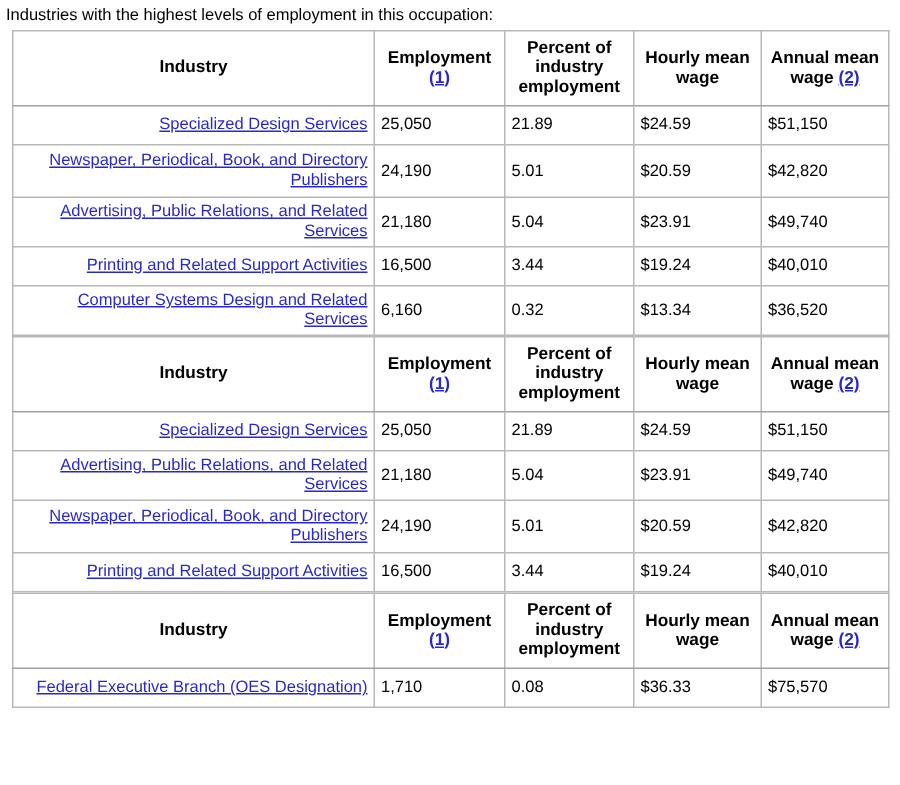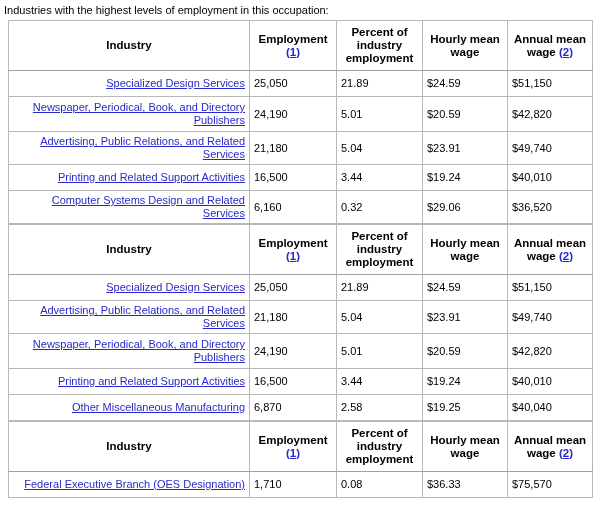--- a/index.html
+++ b/index.html
@@ -147,21 +147,21 @@
           <td class="industry-cell"><a class="link">Printing and Related Support Activities</a></td>
           <td class="num-cell">16,500</td>
           <td class="num-cell">3.44</td>
           <td class="num-cell">$19.24</td>
           <td class="num-cell">$40,010</td>
         </tr>
         <tr class="row-norm">
           <td class="industry-cell"><a class="link">Computer Systems Design and Related Services</a></td>
           <td class="num-cell">6,160</td>
           <td class="num-cell">0.32</td>
-          <td class="num-cell">$29.06</td>
+          <td class="num-cell">$13.34</td>
           <td class="num-cell">$36,520</td>
         </tr>
       </tbody>
     </table>
   </div>
 
   <div class="section">
 
     <table class="data-table">
       <colgroup>
@@ -218,27 +218,20 @@
           <td class="num-cell">$20.59</td>
           <td class="num-cell">$42,820</td>
         </tr>
         <tr class="row-norm">
           <td class="industry-cell"><a class="link">Printing and Related Support Activities</a></td>
           <td class="num-cell">16,500</td>
           <td class="num-cell">3.44</td>
           <td class="num-cell">$19.24</td>
           <td class="num-cell">$40,010</td>
         </tr>
-        <tr class="row-norm">
-          <td class="industry-cell"><a class="link">Other Miscellaneous Manufacturing</a></td>
-          <td class="num-cell">6,870</td>
-          <td class="num-cell">2.58</td>
-          <td class="num-cell">$19.25</td>
-          <td class="num-cell">$40,040</td>
-        </tr>
       </tbody>
     </table>
   </div>
 
   <div class="section">
 
     <table class="data-table">
       <colgroup>
         <col class="c-industry">
           <col class="c-emp">

